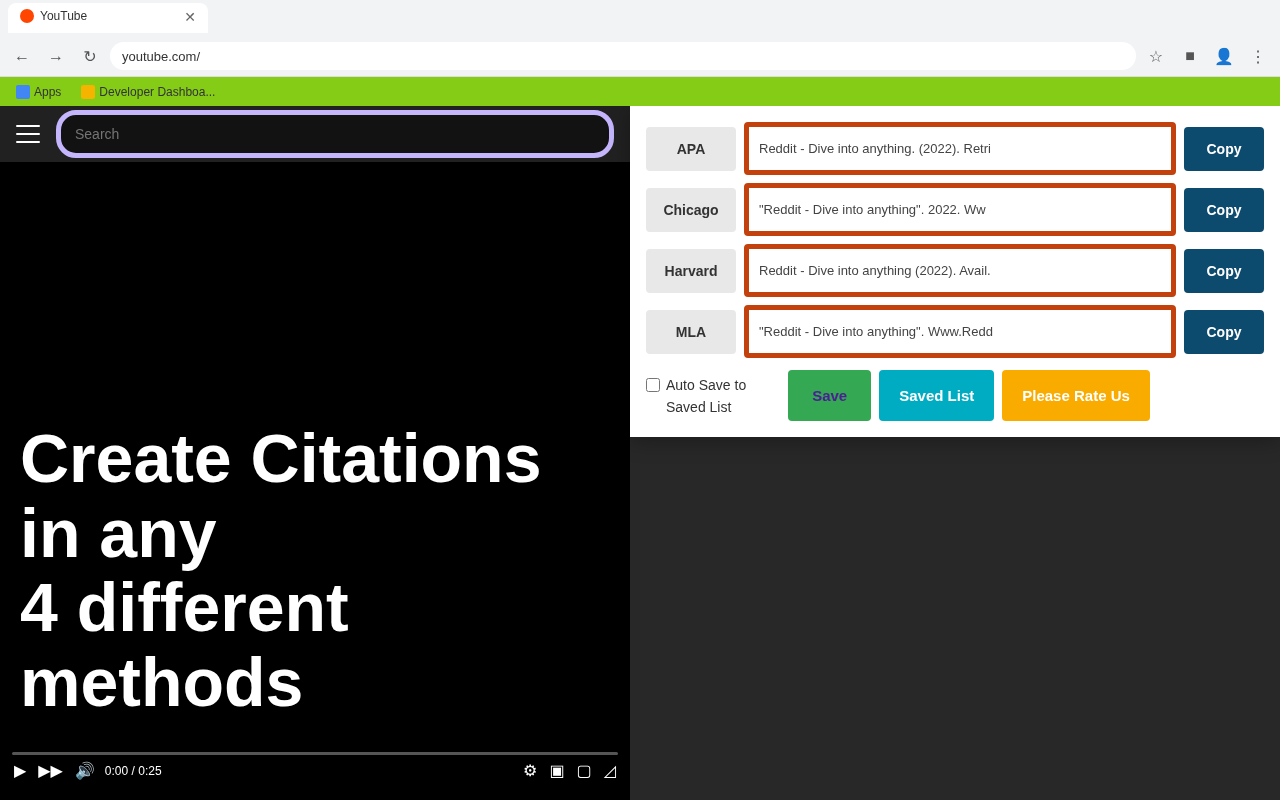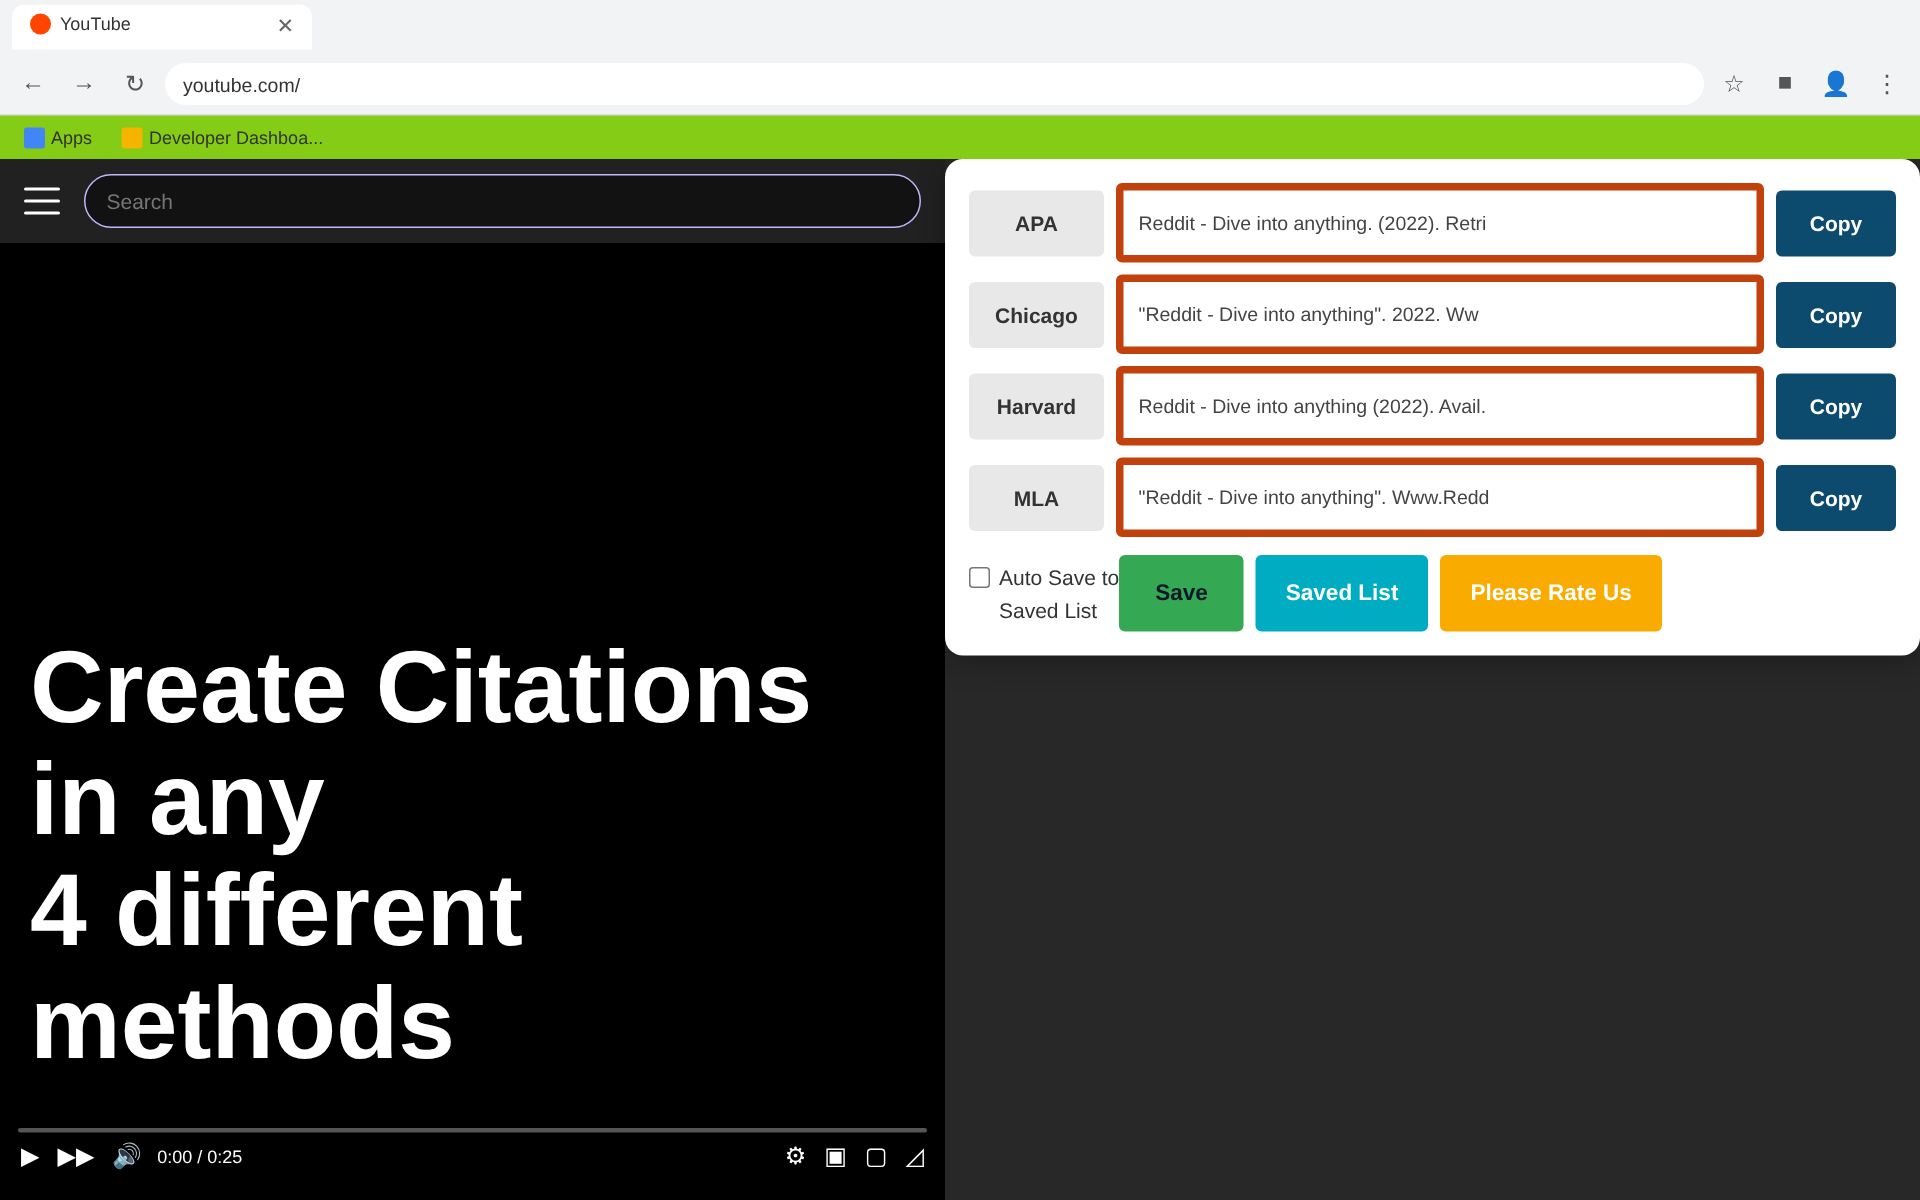--- a/index.html
+++ b/index.html
@@ -164,23 +164,23 @@
     .hamburger span {
       display: block;
       width: 24px;
       height: 2px;
       background: #fff;
       border-radius: 1px;
     }
 
     .yt-search-bar {
       flex: 1;
-      height: 36px;
+      height: 48px;
       background: #121212;
-      border: 1px solid #c4b5fd;
+      border: 5px solid #c4b5fd;
       border-radius: 20px;
       display: flex;
       align-items: center;
       padding: 0 14px;
     }
 
     .yt-search-bar input {
       background: transparent;
       border: none;
       outline: none;
@@ -262,21 +262,21 @@
 
     .ctrl-spacer { flex: 1; }
 
     
     .citation-panel {
       position: absolute;
       right: 0;
       top: 0;
       width: 650px;
       background: #fff;
-      border-radius: 12px;
+      border-radius: 0;
       box-shadow: 0 4px 20px rgba(0,0,0,0.3);
       padding: 16px;
       z-index: 50;
     }
 
     .citation-row {
       display: flex;
       align-items: center;
       gap: 8px;
       margin-bottom: 8px;
@@ -349,27 +349,28 @@
       cursor: pointer;
     }
 
     .action-buttons {
       display: flex;
       gap: 8px;
     }
 
     .save-btn {
       background: #34a853;
-      color: #0f172a;
+      color: #4c1d95;
       border: none;
       border-radius: 4px;
       padding: 17px 24px;
       font-size: 15px;
       font-weight: 600;
       cursor: pointer;
+      margin-left: 42px;
     }
 
     .saved-list-btn {
       background: #00acc1;
       color: #fff;
       border: none;
       border-radius: 4px;
       padding: 12px 20px;
       font-size: 15px;
       font-weight: 600;

